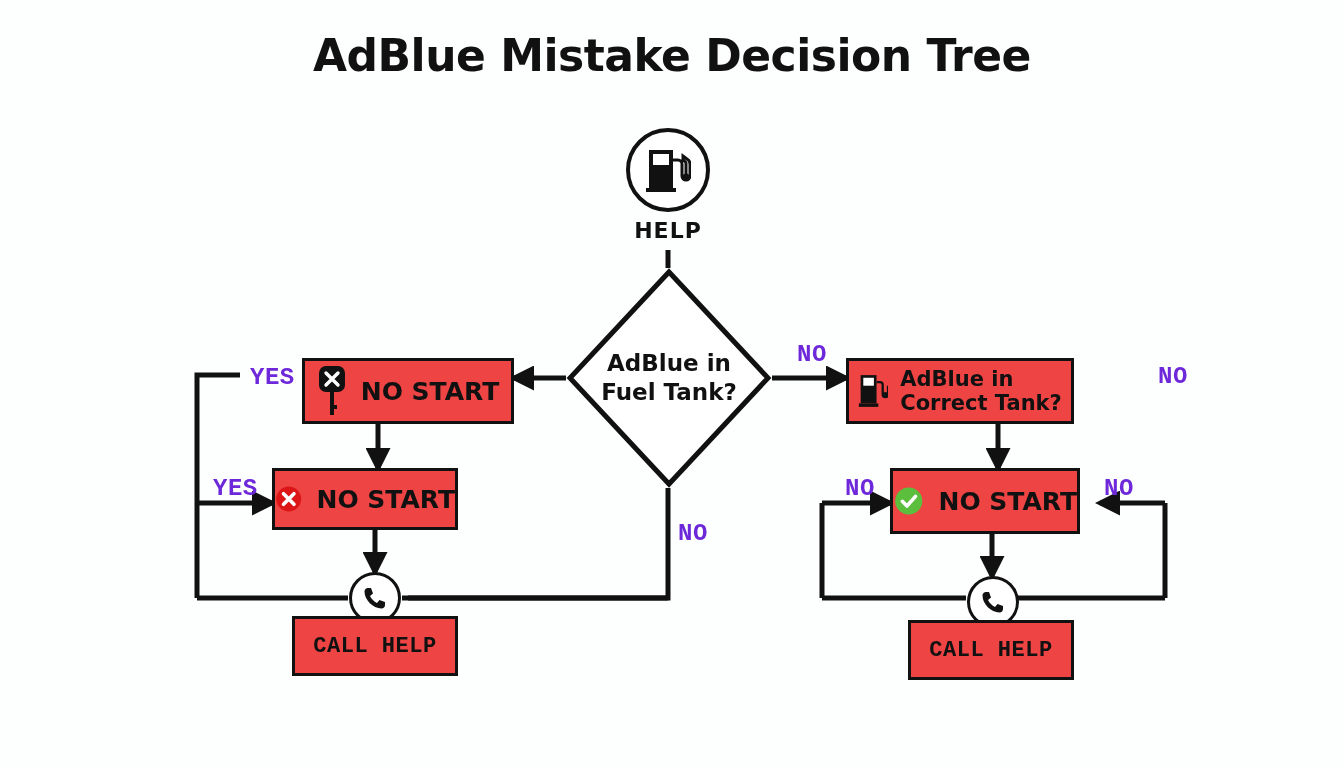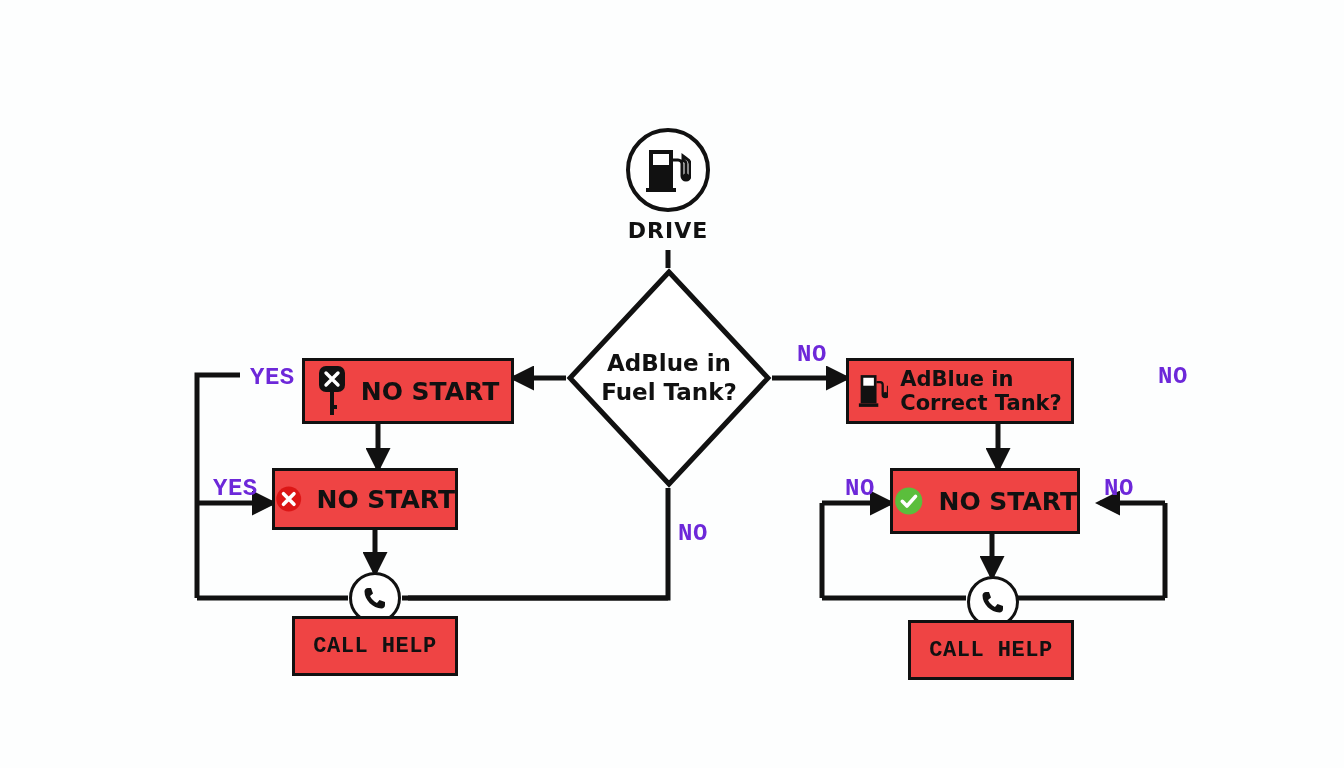--- a/index.html
+++ b/index.html
@@ -146,20 +146,21 @@
     stroke: #111111;
     stroke-width: 4;
     fill: none;
   }
 </style>
 </head>
 <body>
 
 <div id="canvas">
 
+  <div class="title">AdBlue Mistake Decision Tree</div>
 
   <svg id="wires" viewBox="0 0 1344 768">
     <defs>
       <marker id="arrow" viewBox="0 0 10 10" refX="8" refY="5" markerWidth="5" markerHeight="5" orient="auto-start-reverse">
         <path d="M 0 0 L 10 5 L 0 10 z" fill="#111111"></path>
       </marker>
     </defs>
 
     <path class="wire" d="M 668 250 L 668 268"></path>
 
@@ -198,21 +199,21 @@
     <div class="circle-ring" style="width:84px; height:84px;">
       <svg width="46" height="48" viewBox="0 0 46 48">
         <rect x="4" y="4" width="24" height="38" fill="#111111"></rect>
         <rect x="8" y="8" width="16" height="11" fill="#ffffff"></rect>
         <rect x="1" y="42" width="30" height="4" fill="#111111"></rect>
         <path d="M28 14 h5 a4 4 0 0 1 4 4 v12 a4 4 0 0 0 4 4 a4 4 0 0 0 4 -4 v-12
                  a6 6 0 0 0 -3 -5 l-4 -3 v4 l2 1.5 a2 2 0 0 1 1 2 v12" fill="none" stroke="#111111" stroke-width="3"></path>
         <circle cx="41" cy="31" r="3.5" fill="#111111"></circle>
       </svg>
     </div>
-    <div class="circle-caption">DRIVE</div>
+    <div class="circle-caption">HELP</div>
   </div>
 
   <div class="diamond-wrap" style="left:566px; top:268px; width:206px; height:220px;">
     <svg class="diamond-shape" viewBox="0 0 206 220">
       <polygon points="103,4 202,110 103,216 4,110" fill="#ffffff" stroke="#111111" stroke-width="5"></polygon>
     </svg>
     <div class="diamond-text">
       <span>AdBlue in</span>
       <span>Fuel Tank?</span>
     </div>

